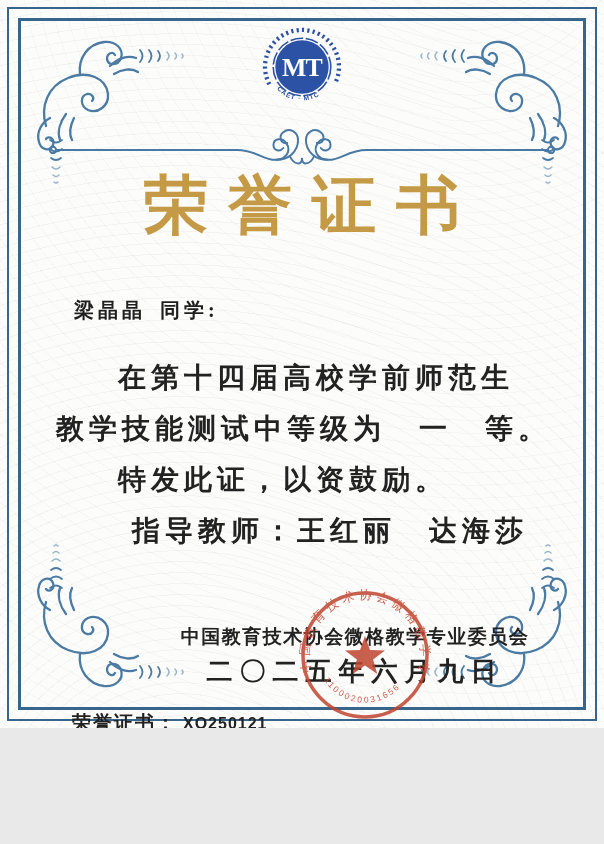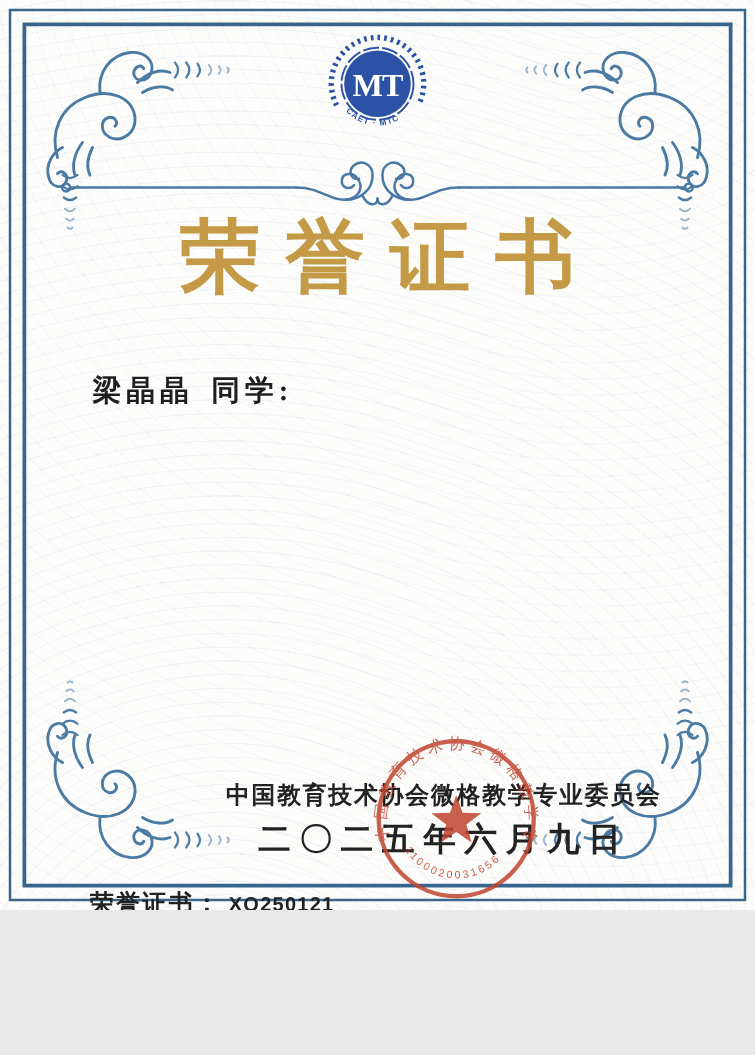--- a/index.html
+++ b/index.html
@@ -31,21 +31,21 @@
   
   .title{
     position:absolute;top:162px;left:0;width:604px;
     text-align:center;text-indent:20px;
     font-size:64px;font-weight:bold;letter-spacing:20px;
     color:#c49a46;margin:0;
   }
   
   .salutation{
     position:absolute;top:297px;left:74px;
-    font-size:23px;font-weight:bold;color:#1e1e1e;letter-spacing:4px;
+    font-size:20px;font-weight:bold;color:#1e1e1e;letter-spacing:4px;
   }
   .salutation .suffix{margin-left:14px;}
   .body-text{
     position:absolute;top:352px;left:56px;width:496px;
     font-size:28px;line-height:51px;letter-spacing:5px;
     color:#222;font-weight:600;
   }
   .body-line.indent-2{padding-left:62px;}
   .body-line.indent-25{padding-left:76px;}
   
@@ -205,20 +205,26 @@
       <use href="#divLeft" transform="translate(520,0) scale(-1,1)"></use>
     </g>
   </svg>
 
   <h1 class="title">荣誉证书</h1>
 
   <div class="salutation">
     <span>梁晶晶</span><span class="suffix">同学:</span>
   </div>
 
+  <div class="body-text">
+    <div class="body-line indent-2">在第十四届高校学前师范生</div>
+    <div class="body-line">教学技能测试中等级为　一　等。</div>
+    <div class="body-line indent-2">特发此证，以资鼓励。</div>
+    <div class="body-line indent-25">指导教师：王红丽　达海莎</div>
+  </div>
 
   <div class="signature">
     <div class="org">中国教育技术协会微格教学专业委员会</div>
     <div class="date">二〇二五年六月九日</div>
   </div>
 
   <svg class="stamp" viewBox="0 0 140 140">
     <g fill="#c0452f" stroke="#c0452f">
       <circle cx="70" cy="72" r="62" fill="none" stroke-width="3.5"></circle>
       <polygon points="70,53 75,67.1 90,67.5 78.1,76.6 82.3,91 70,82.5 57.7,91 61.9,76.6 50,67.5 65,67.1" stroke="none"></polygon>

